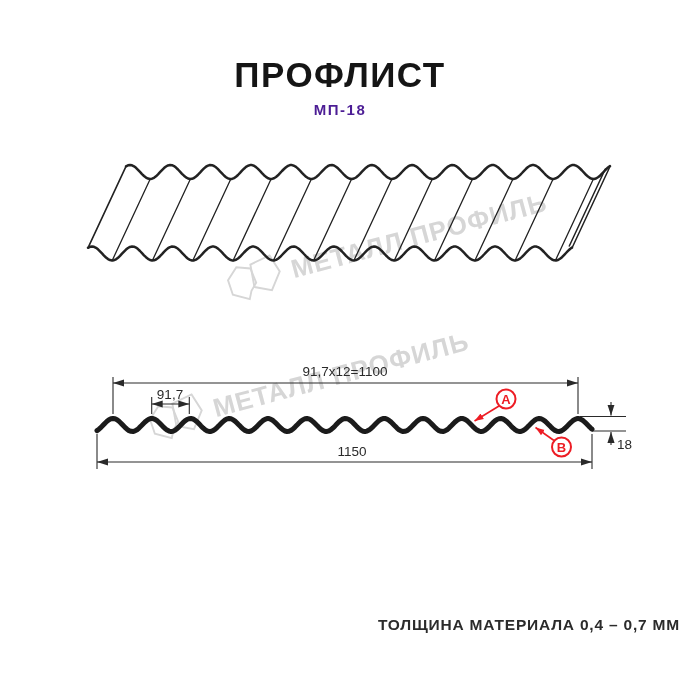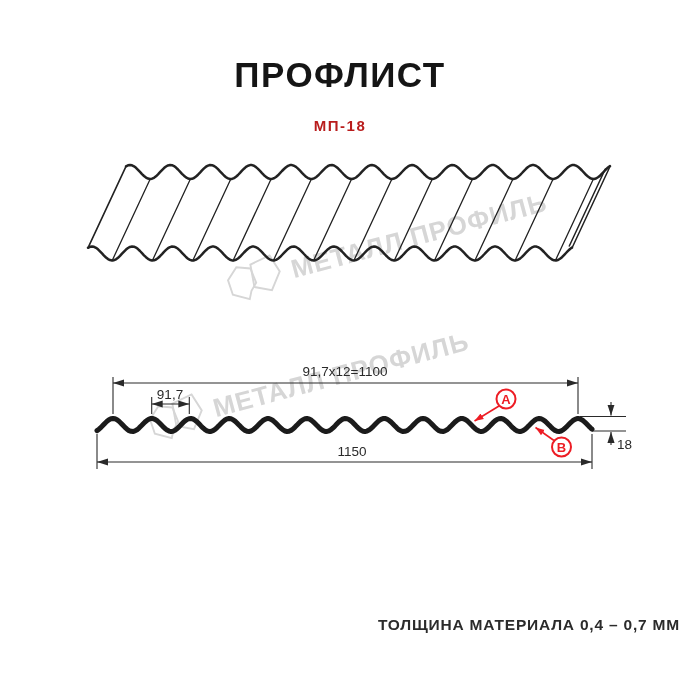--- a/index.html
+++ b/index.html
@@ -11,22 +11,22 @@
   html,body{margin:0;padding:0;background:#fff;}
   .stage{
     position:relative;width:680px;height:700px;background:#fff;overflow:hidden;
     font-family:"Liberation Sans", sans-serif;color:var(--ink);border-radius:7px;
   }
   .page-title{
     position:absolute;top:57px;left:0;width:100%;text-align:center;margin:0;
     font-size:35px;line-height:36px;font-weight:800;letter-spacing:1.5px;color:#151515;
   }
   .page-subtitle{
-    position:absolute;top:118px;left:0;width:100%;text-align:center;margin:0;
-    font-size:15px;line-height:16px;font-weight:700;letter-spacing:1.5px;color:#b91c1c;
+    position:absolute;top:102px;left:0;width:100%;text-align:center;margin:0;
+    font-size:15px;line-height:16px;font-weight:700;letter-spacing:1.5px;color:#4c1d95;
   }
   .wm{
     position:absolute;display:flex;align-items:center;gap:10px;
     transform:rotate(-15deg);transform-origin:0 50%;
     color:var(--wm);font-weight:bold;font-size:26px;letter-spacing:1px;white-space:nowrap;
     z-index:1;user-select:none;
   }
   .wm svg{display:block;}
   .wm-1{left:227px;top:264px;}
   .wm-2{left:149px;top:403px;}

